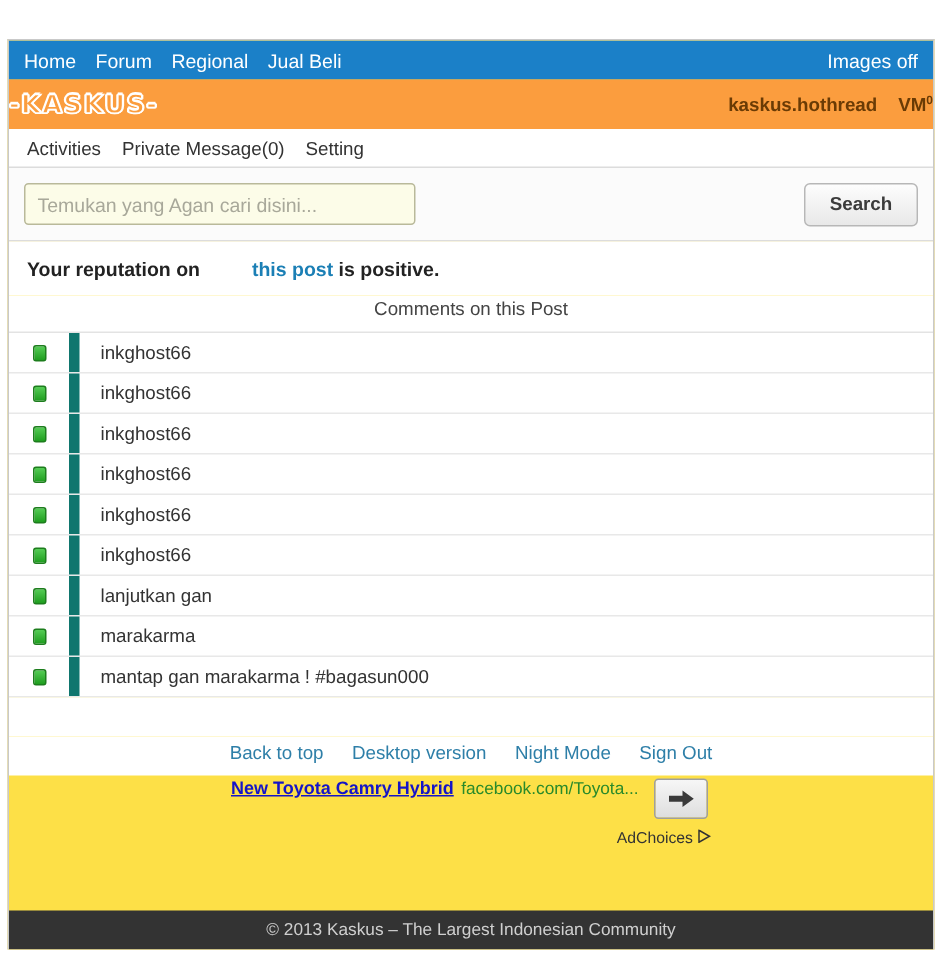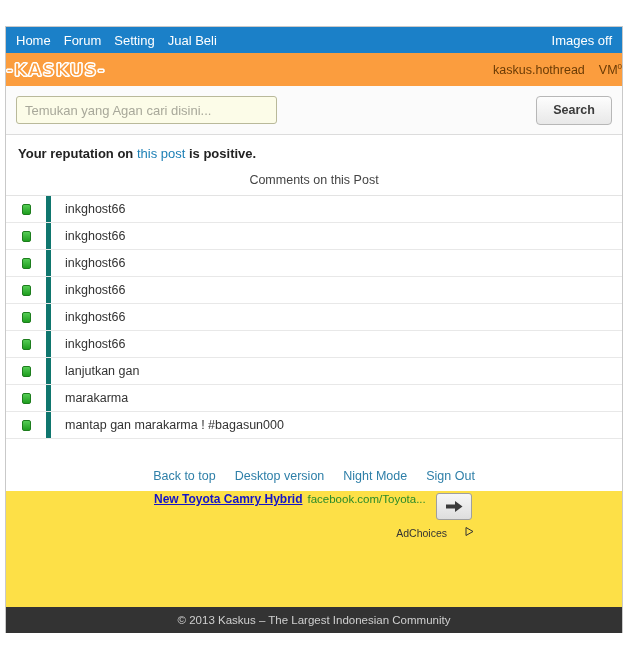--- a/index.html
+++ b/index.html
@@ -53,21 +53,21 @@
     -webkit-text-stroke: 1px #ffffff;
     text-shadow:
       -1px 0 #fff, 1px 0 #fff, 0 -1px #fff, 0 1px #fff;
     font-family: "DejaVu Sans", sans-serif;
     white-space: nowrap;
   }
   .logobar .spacer { flex: 1; }
   .logobar .acct {
     color: #6a3b05;
     font-size: 12.5px;
-    font-weight: normal;
+    font-weight: bold;
     display: flex;
     align-items: baseline;
     gap: 14px;
   }
   .acct .vm sup { font-size: 8px; }
 
   
   .subnav {
     height: 26px;
     background: #ffffff;
@@ -123,21 +123,22 @@
   .rep-notice {
     padding: 11px 12px 10px 12px;
     font-size: 13px;
     font-weight: bold;
     color: #222222;
     background: #ffffff;
   }
   .rep-notice a {
     color: #1b7fb5;
     text-decoration: none;
-    font-weight: normal;
+    font-weight: bold;
+    margin-left: 31px;
   }
 
   
   .comments-head {
     text-align: center;
     font-size: 12.5px;
     color: #444444;
     padding: 2px 0 8px 0;
     border-bottom: 1px solid #e3e3e3;
     background: #ffffff;
@@ -162,21 +163,21 @@
   }
   .gi {
     width: 9px; height: 11px;
     background: linear-gradient(#55cc55, #1f9e1f);
     border: 1px solid #1d7d1d;
     border-radius: 2px;
     display: block;
   }
   .row .txt-cell {
     flex: 1;
-    border-left: 5px solid #0f766e;
+    border-left: 7px solid #0f766e;
     padding-left: 14px;
     height: 100%;
     display: flex;
     align-items: center;
     white-space: nowrap;
     overflow: hidden;
   }
 
   
   .footer-pad { height: 26px; background:#ffffff; }
@@ -222,21 +223,21 @@
     display: flex; align-items: center; justify-content: center;
     cursor: pointer;
   }
   .adchoices {
     position: absolute;
     right: 0; top: 36px;
     font-size: 10.5px;
     color: #333333;
     display: flex;
     align-items: flex-start;
-    gap: 18px;
+    gap: 3px;
     white-space: nowrap;
   }
 
   .copyright {
     position: absolute;
     left: 0; right: 0; bottom: 0;
     height: 26px;
     background: #333333;
     color: #cfcfcf;
     font-size: 11.5px;
@@ -247,36 +248,41 @@
 </style>
 </head>
 <body>
 
 <div id="page-frame">
 
   <div class="topbar">
     <div class="links">
       <a href="#">Home</a>
       <a href="#">Forum</a>
-      <a href="#">Setting</a>
+      <a href="#">Regional</a>
       <a href="#">Jual Beli</a>
     </div>
     <div class="spacer"></div>
     <a href="#">Images off</a>
   </div>
 
   <div class="logobar">
     <div class="kaskus-logo">-KASKUS-</div>
     <div class="spacer"></div>
     <div class="acct">
       <span>kaskus.hothread</span>
       <span class="vm"><span>VM</span><sup>0</sup></span>
     </div>
   </div>
 
+  <div class="subnav">
+    <a href="#">Activities</a>
+    <a href="#">Private Message(0)</a>
+    <a href="#">Setting</a>
+  </div>
 
   <div class="searchrow">
     <input class="search-input" type="text" placeholder="Temukan yang Agan cari disini..." style="">
     <div class="search-gap"></div>
     <button class="search-btn">Search</button>
   </div>
 
   <div class="rep-notice">
     <span>Your reputation on </span><a href="#">this post</a><span> is positive.</span>
   </div>

